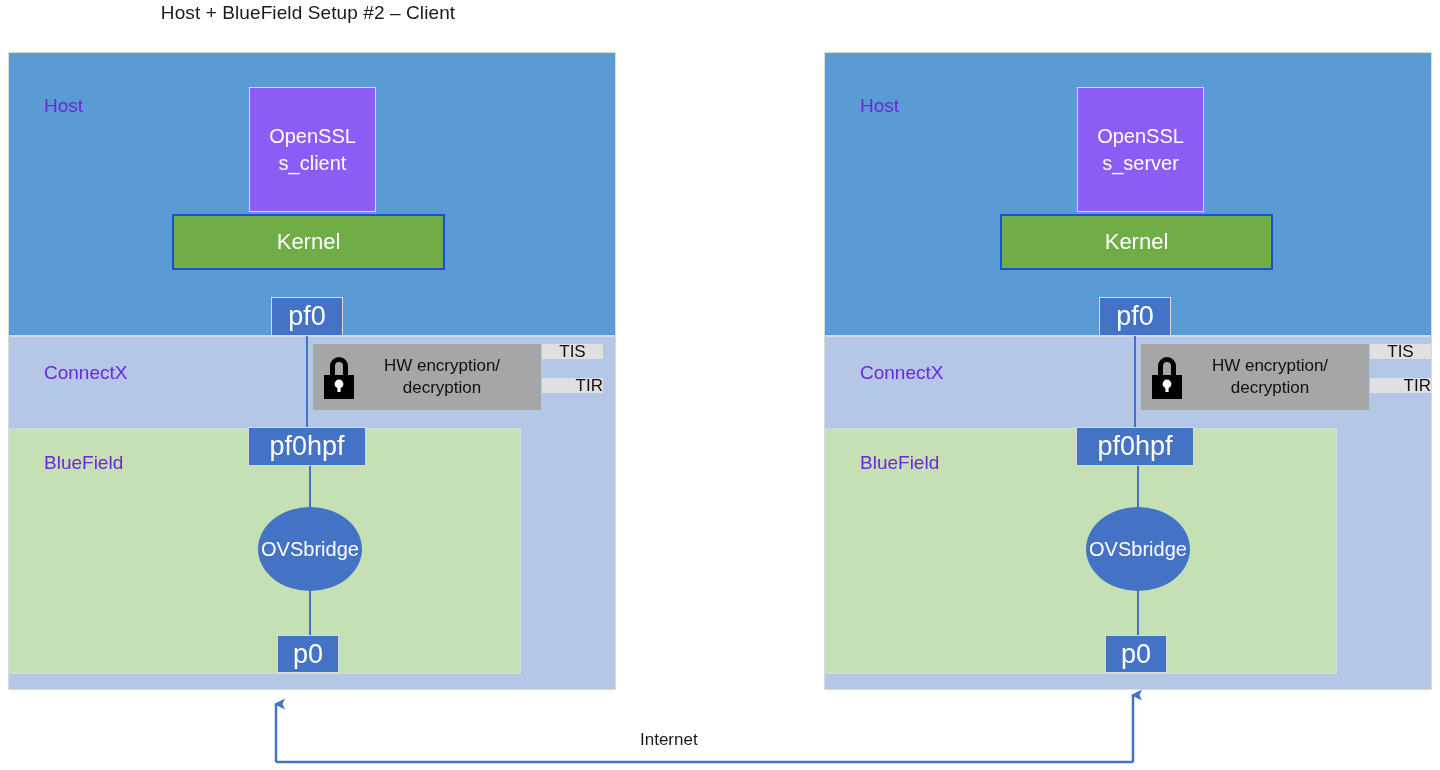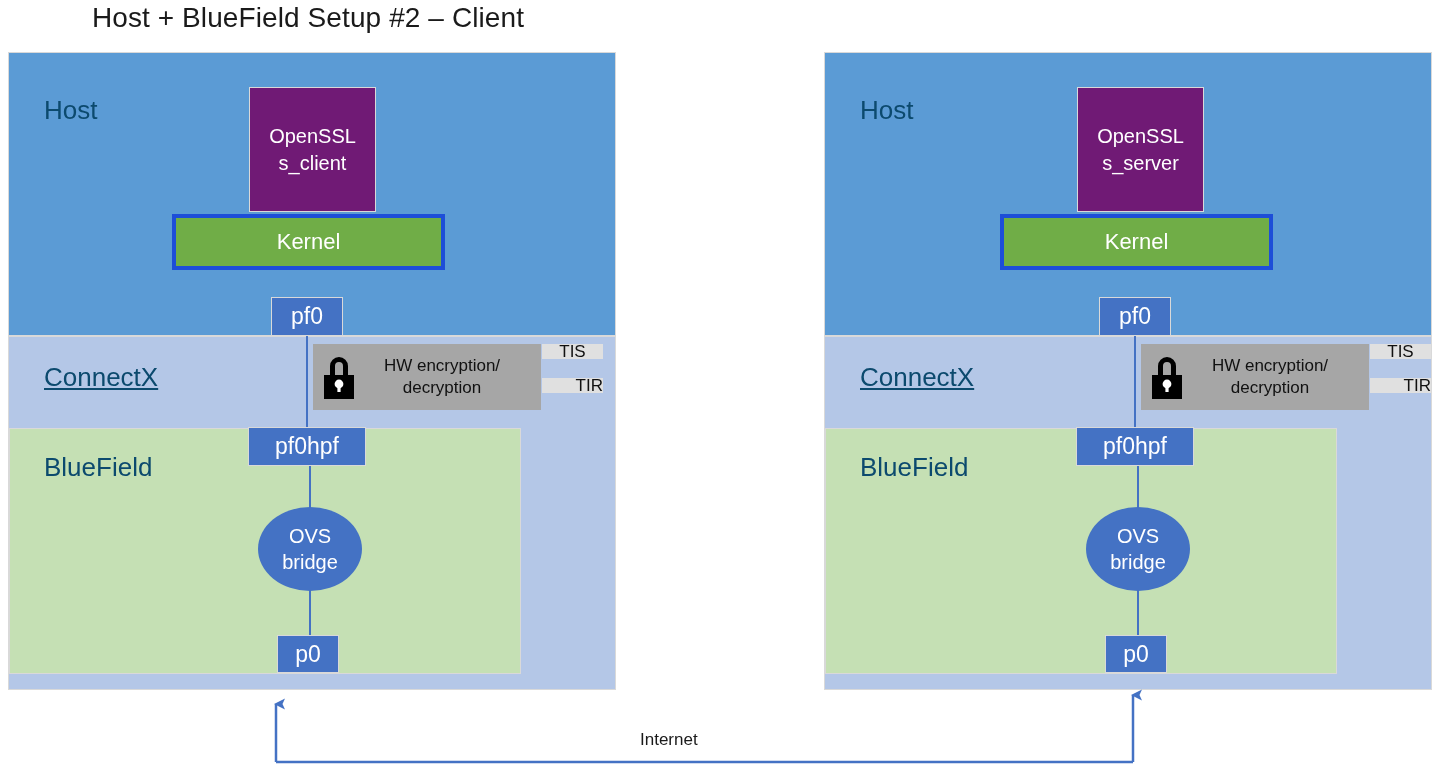--- a/index.html
+++ b/index.html
@@ -18,21 +18,21 @@
   .stage {
     position: absolute;
     left: 0; top: 0;
     width: 1440px;
     height: 770px;
   }
 
   
   .panel-title {
     position: absolute;
-    font-size: 28px;
+    font-size: 19px;
     color: #1a1a1a;
     white-space: nowrap;
     text-align: center;
     font-weight: 400;
     letter-spacing: 0.1px;
   }
   #title-left  { left: 0px;   top: 2px;  width: 616px; }
   #title-right { left: 824px; top: 2px;  width: 616px; }
 
   
@@ -63,69 +63,69 @@
     left: 1px; top: 376px;
     width: 512px;
     height: 246px;
     background: #C5E0B4;
     border: 1px solid #d9d9d9;
     box-sizing: border-box;
   }
 
   .layer-label {
     position: absolute;
-    font-size: 26px;
-    color: #0c4a6e;
+    font-size: 19px;
+    color: #6d28d9;
     white-space: nowrap;
   }
   .lbl-host      { left: 36px; top: 43px; }
-  .lbl-connectx  { left: 36px; top: 310px; text-decoration: underline; }
+  .lbl-connectx  { left: 36px; top: 310px; }
   .lbl-bluefield { left: 36px; top: 400px; }
 
   
   .app-box {
     position: absolute;
-    background: #701a75;
+    background: #8b5cf6;
     border: 1px solid #d9d9d9;
     box-sizing: border-box;
     color: #ffffff;
     font-size: 20px;
     line-height: 27px;
     display: flex;
     flex-direction: column;
     align-items: center;
     justify-content: center;
     text-align: center;
   }
   #app-left  { left: 241px; top: 35px; width: 127px; height: 125px; }
   #app-right { left: 253px; top: 35px; width: 127px; height: 125px; }
 
   
   .kernel-box {
     position: absolute;
     background: #70AD47;
-    border: 4px solid #1d4ed8;
+    border: 2px solid #1d4ed8;
     box-sizing: border-box;
     color: #ffffff;
     font-size: 22px;
     display: flex;
     align-items: center;
     justify-content: center;
   }
   #kernel-left  { left: 164px; top: 162px; width: 273px; height: 56px; }
   #kernel-right { left: 176px; top: 162px; width: 273px; height: 56px; }
 
   
   .port-chip {
     position: absolute;
     background: #4472C4;
     border: 1px solid #d9d9d9;
     box-sizing: border-box;
     color: #ffffff;
-    font-size: 23px;
+    font-size: 27px;
     display: flex;
     align-items: center;
     justify-content: center;
     z-index: 6;
   }
   
   #pf0-left     { left: 263px; top: 245px; width: 72px; height: 39px; }
   #pf0hpf-left  { left: 240px; top: 375px; width: 118px; height: 39px; }
   #p0-left      { left: 269px; top: 583px; width: 62px; height: 38px; }
   
@@ -135,21 +135,21 @@
 
   
   .ovs-bridge {
     position: absolute;
     background: #4472C4;
     border-radius: 50%;
     color: #ffffff;
     font-size: 20px;
     line-height: 26px;
     display: flex;
-    flex-direction: column;
+    flex-direction: row;
     align-items: center;
     justify-content: center;
     text-align: center;
     z-index: 6;
   }
   #ovs-left  { left: 250px; top: 455px; width: 104px; height: 84px; }
   #ovs-right { left: 262px; top: 455px; width: 104px; height: 84px; }
 
   
   .vline {

